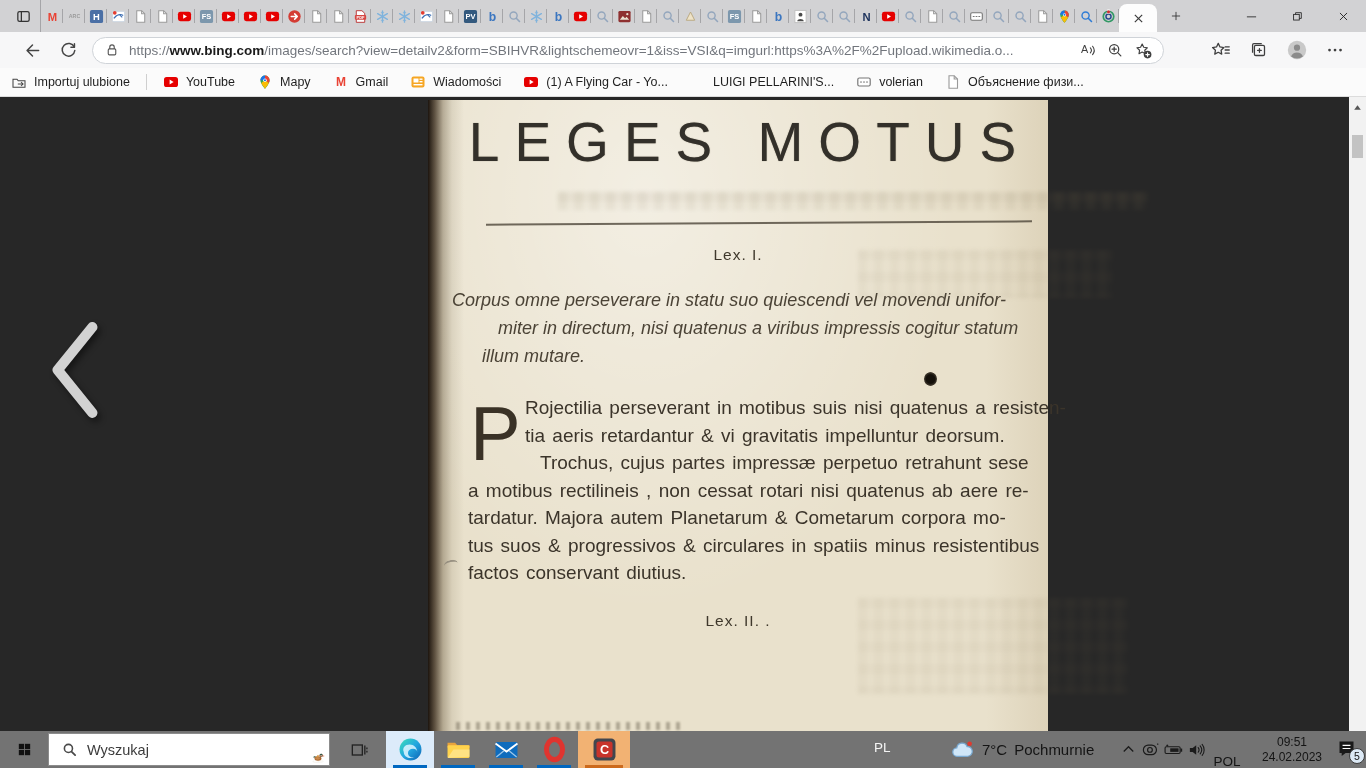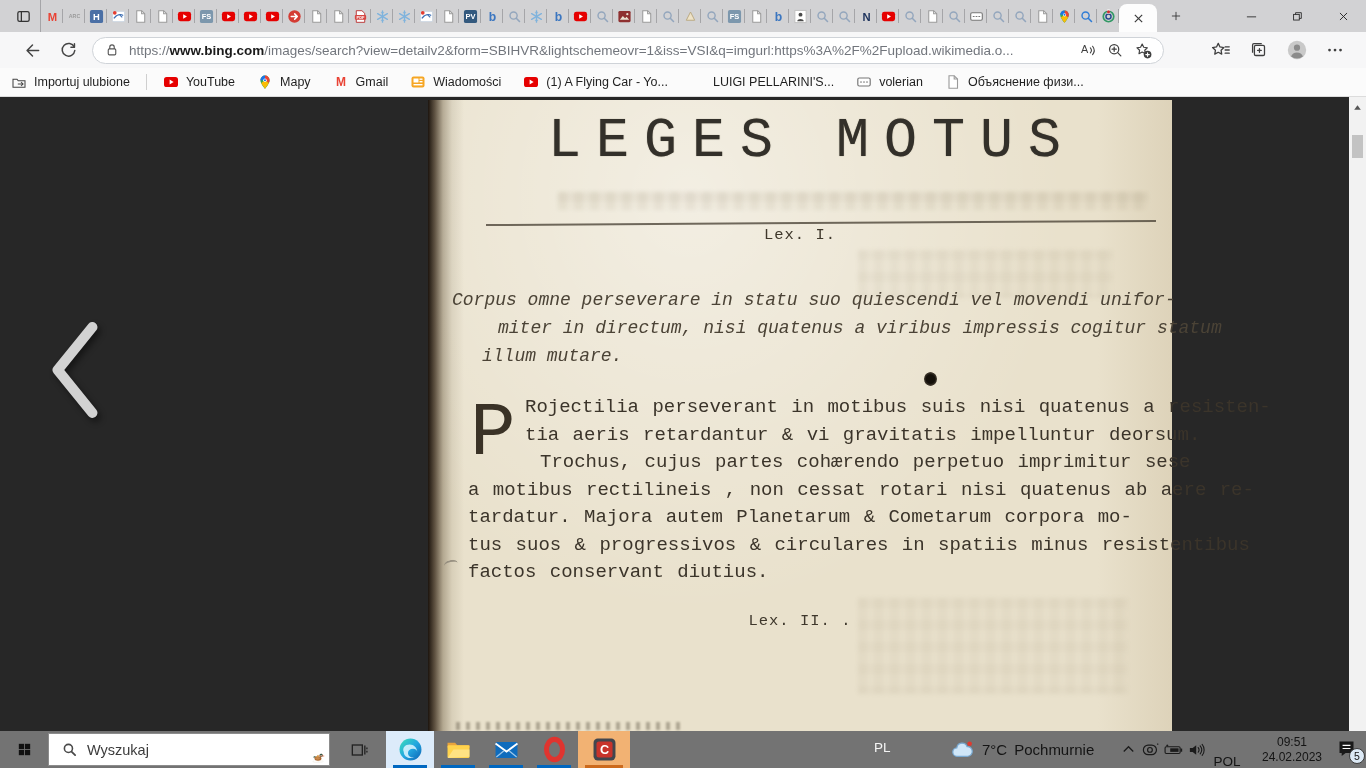--- a/index.html
+++ b/index.html
@@ -40,32 +40,32 @@
   
   .bookmarks { position:absolute; left:0; top:68px; width:1366px; height:29px; background:#fbfbfb; border-bottom:1px solid #dcdcdc; display:flex; align-items:center; padding-left:0; }
   .bm-item { display:flex; align-items:center; gap:7px; padding:0 11px; height:22px; font-size:12.5px; color:#1f1f1f; white-space:nowrap; }
   .bm-item .ic { width:16px; height:16px; flex:none; }
   .bm-div { width:1px; height:16px; background:#cfcfcf; margin:0 5px; }
 
   
   .content { position:absolute; left:0; top:97px; width:1366px; height:634px; background:#272727; overflow:hidden; }
   .prev-btn { position:absolute; left:38px; top:222px; width:72px; height:102px; filter:drop-shadow(3px 4px 3px rgba(0,0,0,.45)); }
 
-  .book-page { position:absolute; left:428px; top:3px; width:744px; height:631px;
+  .book-page { position:absolute; left:428px; top:3px; width:620px; height:631px;
     background:
       linear-gradient(270deg, rgba(180,160,120,.22), transparent 10%),
       radial-gradient(ellipse at 35% 15%, rgba(255,255,255,.45), transparent 55%),
       #e9e1cc;
-    font-family:Liberation Mono, monospace; color:#3d362a; }
+    font-family:Liberation Sans, sans-serif; color:#3d362a; }
   .book-page::before { content:''; position:absolute; left:0; top:0; bottom:0; width:36px;
     background:linear-gradient(90deg, rgba(18,10,4,.95) 0, rgba(45,30,14,.72) 7px, rgba(75,58,30,.34) 15px, rgba(95,80,48,.12) 24px, transparent 36px); }
   .pg-title { position:absolute; top:10px; left:30px; right:6px; text-align:center; font-size:55px; letter-spacing:15px; color:#33302a; text-shadow:0 0 1px rgba(55,45,25,.55); white-space:nowrap; }
   .pg-rule { position:absolute; top:122px; left:58px; right:16px; height:2px; background:#4d463a; opacity:.8; transform:rotate(-.35deg); }
   .pg-lexhead { position:absolute; left:0; width:100%; text-align:center; font-size:15.5px; letter-spacing:1px; color:#3f382c; }
-  .pg-lex1-head { top:126px; }
+  .pg-lex1-head { top:146px; }
   .pg-lex2-head { top:512px; }
   .plines { position:absolute; left:0; right:26px; }
   .pline { white-space:nowrap; }
   #lex1-lines { top:186px; font-style:italic; font-size:18px; line-height:28px; color:#4b4336; }
   #lex1-lines .pline:nth-child(1){ padding-left:24px; }
   #lex1-lines .pline:nth-child(2){ padding-left:70px; }
   #lex1-lines .pline:nth-child(3){ padding-left:54px; }
   #para1-lines { top:294px; font-size:19px; line-height:27.5px; word-spacing:2px; color:#3b342a; }
   #para1-lines .pline:nth-child(-n+2){ padding-left:97px; }
   #para1-lines .pline:nth-child(3){ padding-left:112px; }
@@ -773,21 +773,21 @@
     <div class="plines" id="lex1-lines">
         <div class="pline">Corpus omne perseverare in statu suo quiescendi vel movendi unifor-</div>
         <div class="pline">miter in directum, nisi quatenus a viribus impressis cogitur statum</div>
         <div class="pline">illum mutare.</div>
       </div>
     <div class="ink-dot"></div>
     <div class="dropcap">P</div>
     <div class="plines" id="para1-lines">
         <div class="pline">Rojectilia perseverant in motibus suis nisi quatenus a resisten-</div>
         <div class="pline">tia aeris retardantur &amp; vi gravitatis impelluntur deorsum.</div>
-        <div class="pline">Trochus, cujus partes cohærendo perpetuo imprimitur sese</div>
+        <div class="pline">Trochus, cujus partes impressæ perpetuo retrahunt sese</div>
         <div class="pline">a motibus rectilineis , non cessat rotari nisi quatenus ab aere re-</div>
         <div class="pline">tardatur.    Majora autem Planetarum &amp; Cometarum corpora mo-</div>
         <div class="pline">tus suos &amp; progressivos &amp; circulares in spatiis minus resistentibus</div>
         <div class="pline">factos conservant diutius.</div>
       </div>
     <div class="pg-lexhead pg-lex2-head"><span>Lex. II.</span> <span>.</span></div>
     <div class="squiggle"></div>
     <div class="cropline"></div>
   </div>
 

